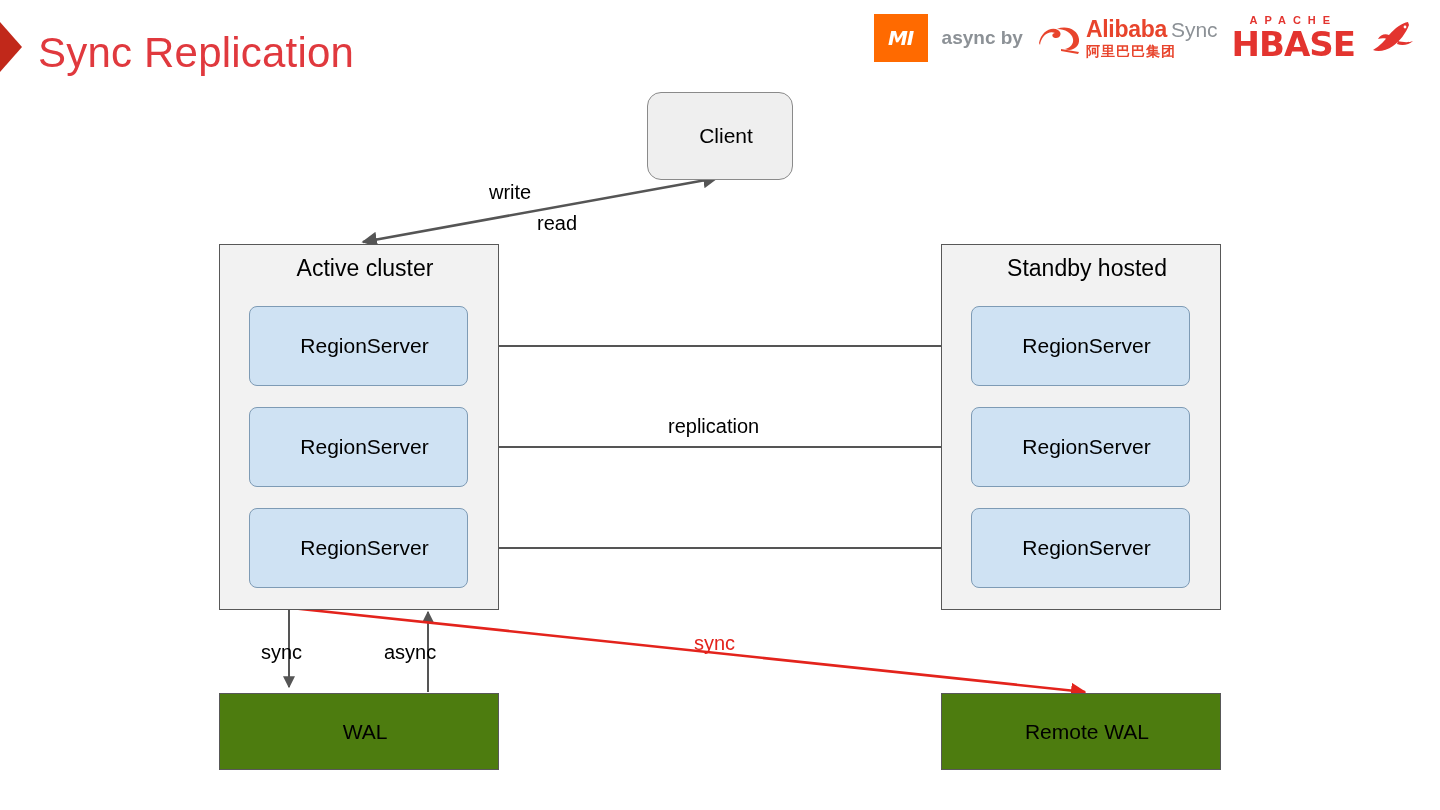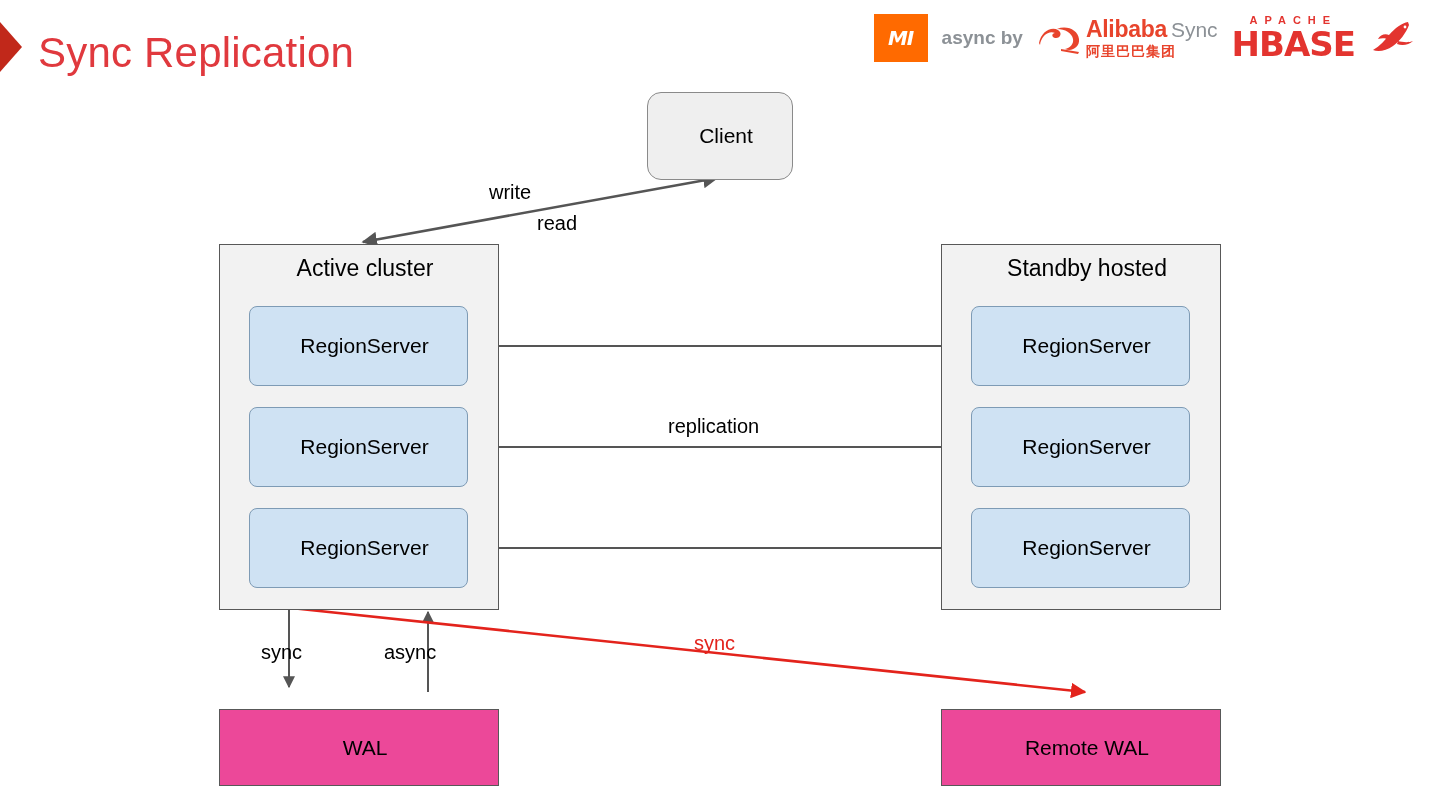--- a/index.html
+++ b/index.html
@@ -168,24 +168,23 @@
     border-radius: 8px;
     align-items: center;
   }
   .client-box {
     background: #EFEFEF;
     border: 1px solid #8A8A8A;
     border-radius: 14px;
     align-items: center;
   }
   .wal-box {
-    background: #ec4899;
+    background: #4d7c0f;
     border: 1px solid #585858;
     align-items: center;
-    margin-top: 16px;
   }
 
   .edge-label {
     position: absolute;
     font-size: 20px;
     color: #000000;
     white-space: nowrap;
   }
   .edge-label.red { color: #E3231C; }
 </style>

